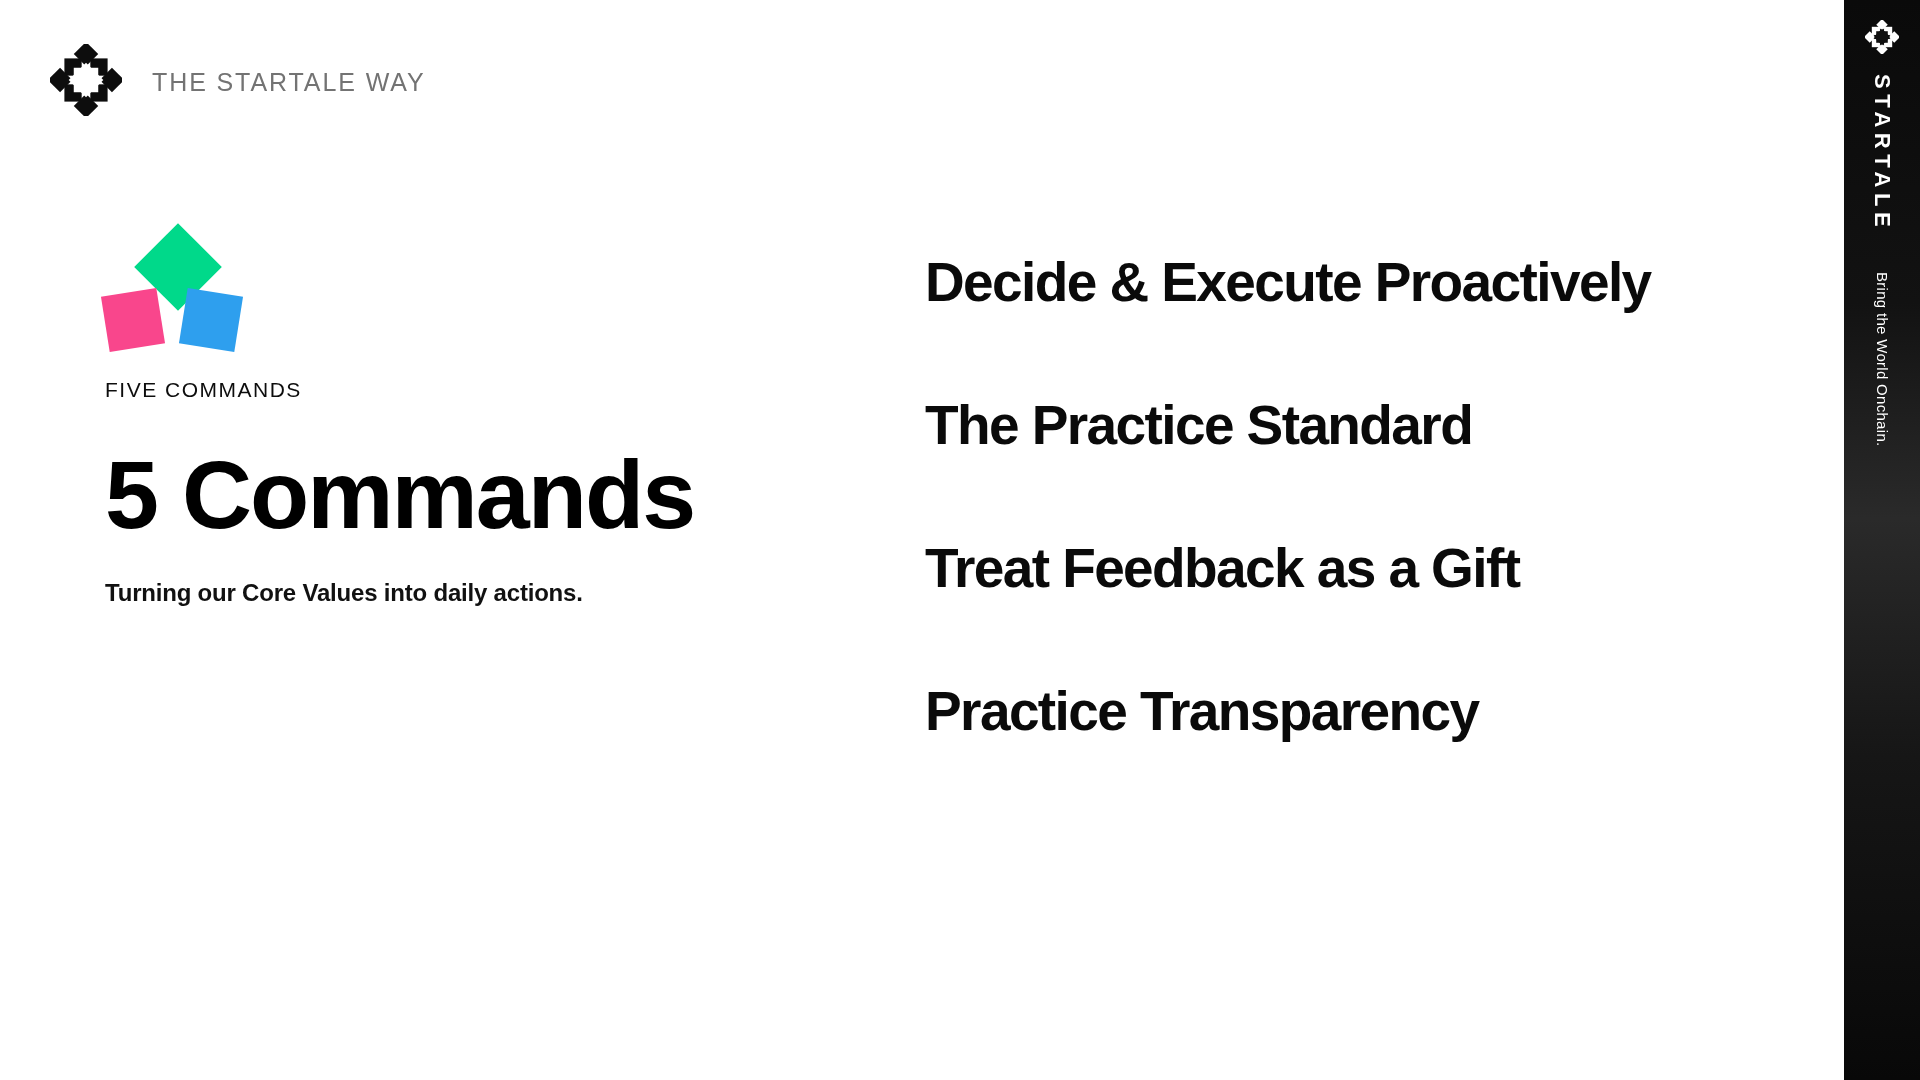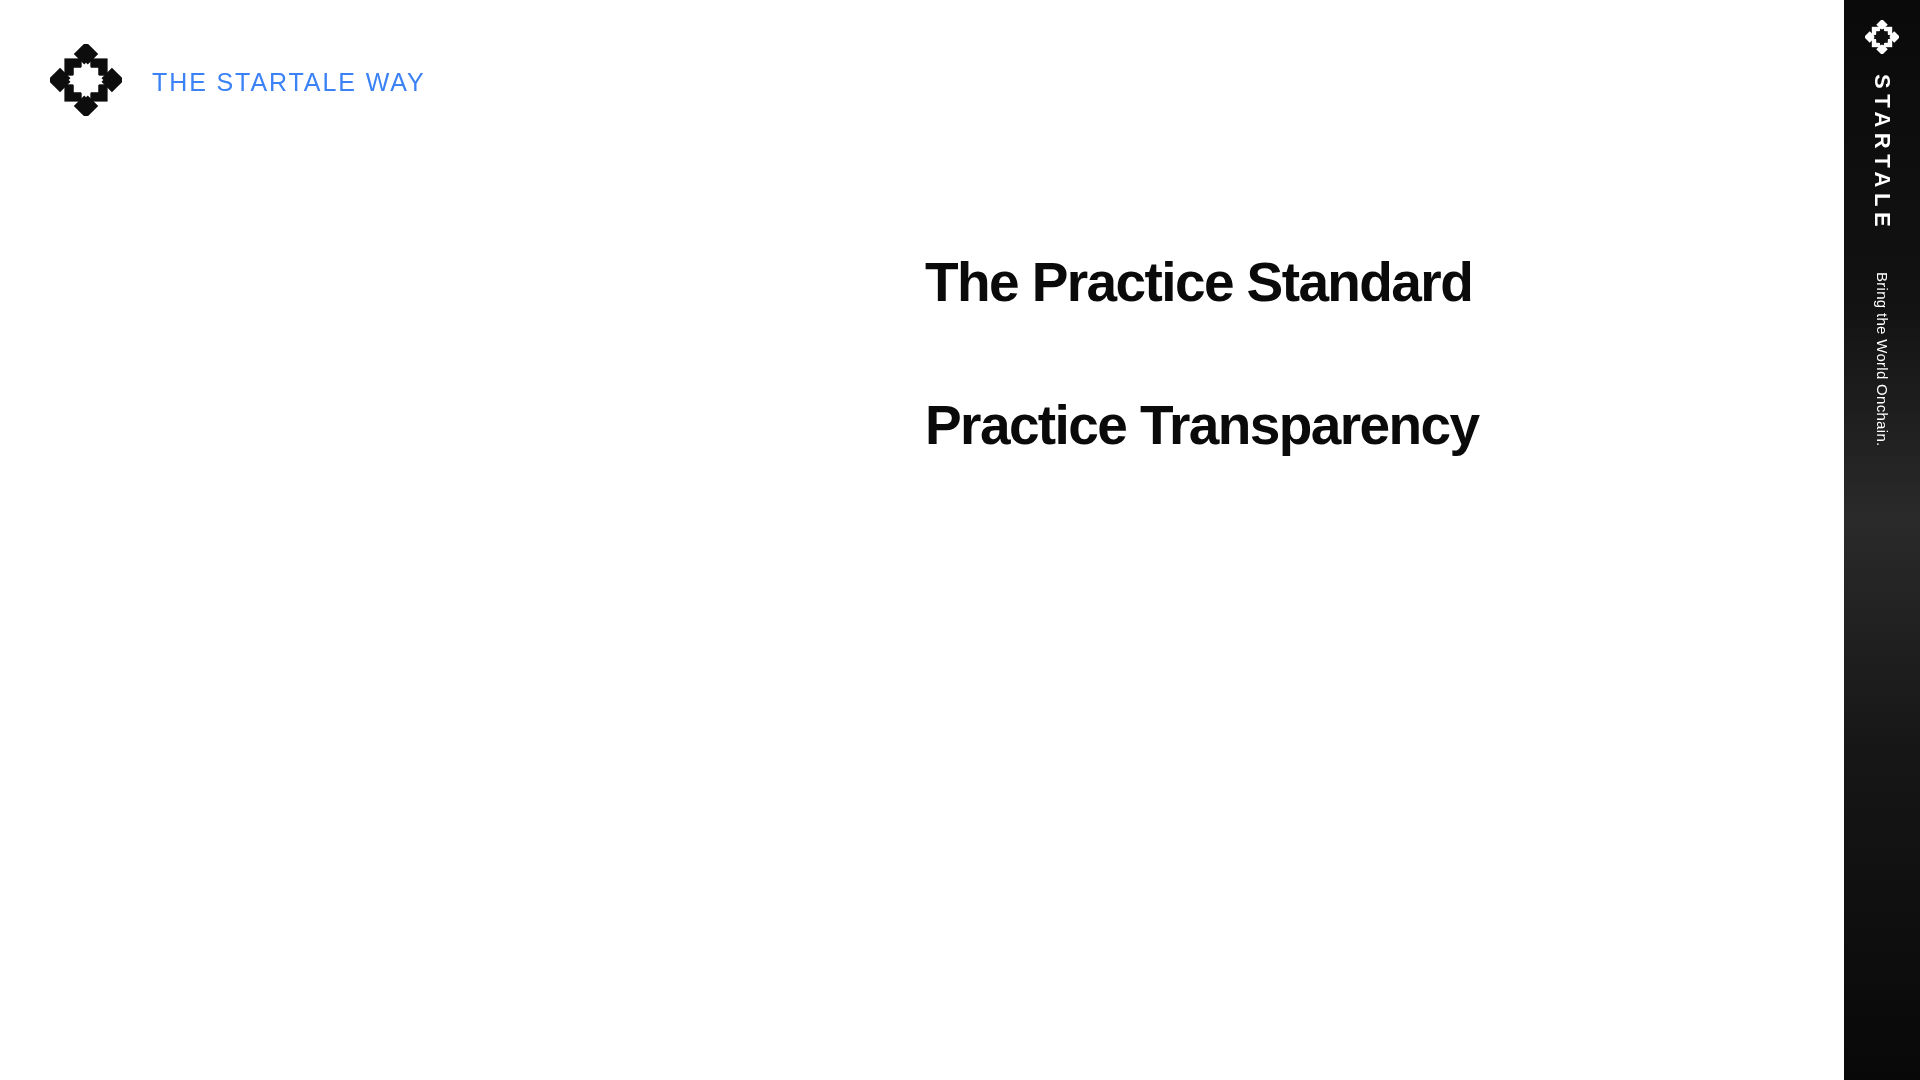--- a/index.html
+++ b/index.html
@@ -18,21 +18,21 @@
   
   .header {
     position:absolute;
     left:50px; top:44px;
     display:flex; align-items:center; gap:30px;
   }
   .logo-mark { position:relative; display:block; }
   .header-title {
     font-size:25px;
     letter-spacing:1.9px;
-    color:#3b82f6;
+    color:#737373;
     font-weight:400;
     white-space:nowrap;
   }
 
   
   .left-col {
     position:absolute;
     left:105px; top:236px;
     width:640px;
   }
@@ -155,23 +155,37 @@
         <rect x="2" y="38" width="24" height="24" fill="#0d0d0d" transform="rotate(45 14 50)"></rect>
         <rect x="74" y="38" width="24" height="24" fill="#0d0d0d" transform="rotate(45 86 50)"></rect>
 
         <rect x="33" y="33" width="34" height="34" fill="#ffffff"></rect>
         <rect x="33" y="33" width="34" height="34" fill="#ffffff" transform="rotate(45 50 50)"></rect>
       </svg>
     </span>
     <span class="header-title">THE STARTALE WAY</span>
   </div>
 
+  <div class="left-col">
+
+    <div class="shape-cluster">
+      <div class="shape shape-green"></div>
+      <div class="shape shape-pink"></div>
+      <div class="shape shape-blue"></div>
+    </div>
+
+    <div class="eyebrow">FIVE COMMANDS</div>
+    <div class="big-heading">5 Commands</div>
+    <div class="sub-line">Turning our Core Values into daily actions.</div>
+  </div>
 
   <div class="right-col">
+    <div class="command-item">Decide &amp; Execute Proactively</div>
     <div class="command-item">The Practice Standard</div>
+    <div class="command-item">Treat Feedback as a Gift</div>
     <div class="command-item">Practice Transparency</div>
   </div>
 
   <div class="sidebar">
     <span class="sidebar-logo">
       <svg width="34" height="34" viewBox="0 0 100 100" aria-hidden="true">
         <rect x="20" y="20" width="24" height="24" fill="#ffffff"></rect>
         <rect x="56" y="20" width="24" height="24" fill="#ffffff"></rect>
         <rect x="20" y="56" width="24" height="24" fill="#ffffff"></rect>
         <rect x="56" y="56" width="24" height="24" fill="#ffffff"></rect>

